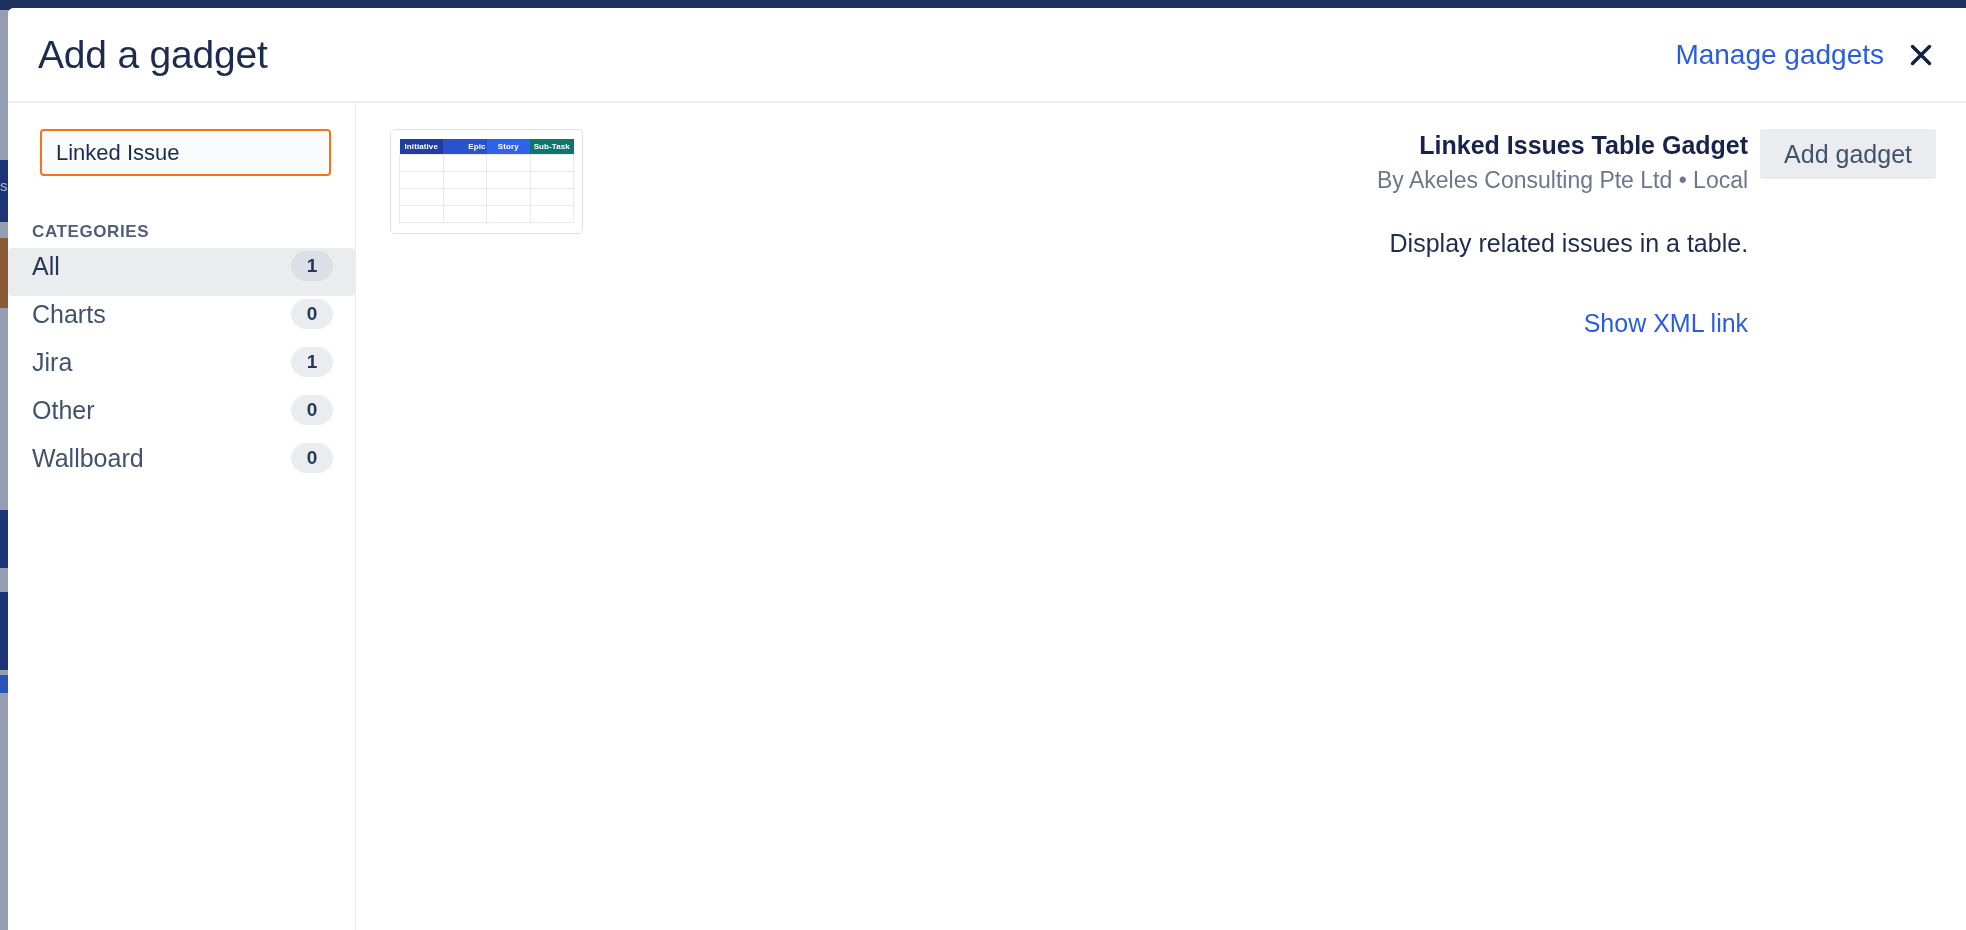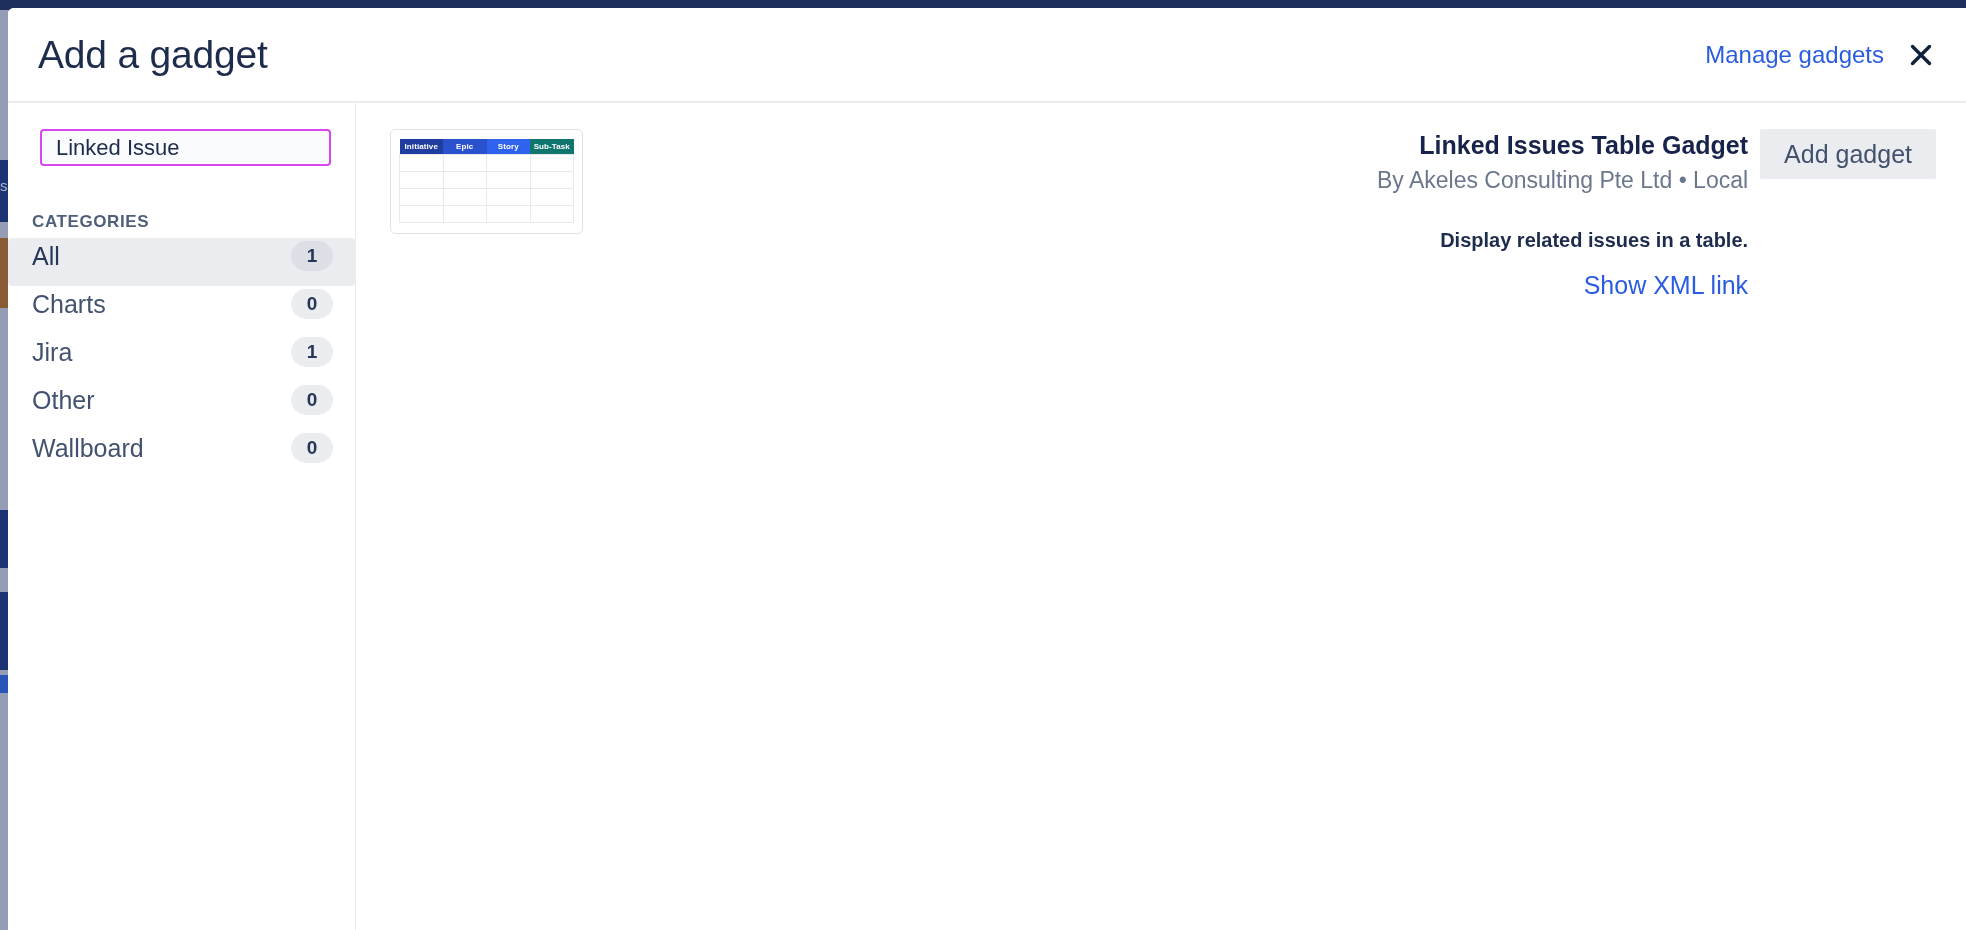--- a/index.html
+++ b/index.html
@@ -86,21 +86,21 @@
     letter-spacing: -0.2px;
     white-space: nowrap;
   }
   #header-right {
     margin-left: auto;
     display: flex;
     align-items: center;
     gap: 22px;
   }
   #manage-gadgets-link {
-    font-size: 24px;
+    font-size: 28px;
     color: #2a5ce0;
     text-decoration: none;
     white-space: nowrap;
     cursor: pointer;
   }
   #close-button {
     width: 30px;
     height: 30px;
     display: flex;
     align-items: center;
@@ -123,22 +123,22 @@
   #sidebar {
     width: 348px;
     flex: 0 0 348px;
     border-right: 1px solid #ebecf0;
     padding: 26px 0 0 0;
     background: #ffffff;
   }
   #search-wrap { padding: 0 24px 0 32px; }
   #search-input {
     width: 100%;
-    height: 37px;
-    border: 2px solid #d946ef;
+    height: 47px;
+    border: 2px solid #f97316;
     border-radius: 4px;
     background: #fafbfc;
     font-family: "Liberation Sans", sans-serif;
     font-size: 22px;
     color: #1d2b4d;
     padding: 0 14px;
     outline: none;
   }
   #search-input::placeholder { color: #7a869a; }
   #categories-label {
@@ -232,24 +232,23 @@
     margin: 0 0 7px 0;
     white-space: nowrap;
   }
   .gadget-author {
     font-size: 23px;
     color: #6b778c;
     margin: 0 0 35px 0;
     white-space: nowrap;
   }
   .gadget-desc {
-    font-size: 20px;
+    font-size: 25px;
     color: #1d2b4d;
-    margin: 0 0 19px 0;
-    font-weight: bold;
+    margin: 0 0 51px 0;
   }
   .gadget-xml-link {
     font-size: 25px;
     color: #2a5ce0;
     text-decoration: none;
     cursor: pointer;
   }
 
   
   .add-gadget-button {
@@ -327,21 +326,21 @@
     </div>
 
     <div id="content">
       <div id="gadget-list">
           <div class="gadget-row">
             <div class="gadget-thumb">
               <table class="thumb-table">
                 <thead>
                   <tr>
                     <th style="background: rgb(31, 62, 160);">Initiative</th>
-                    <th style="background: rgb(42, 82, 204);">Epic</th>
+                    <th style="background: rgb(42, 82, 204); text-align: right;">Epic</th>
                     <th style="background: rgb(47, 99, 238);">Story</th>
                     <th style="background: #0f766e;">Sub-Task</th>
                   </tr>
                 </thead>
                 <tbody>
                   <tr>
                     <td></td>
                     <td></td>
                     <td></td>
                     <td></td>

